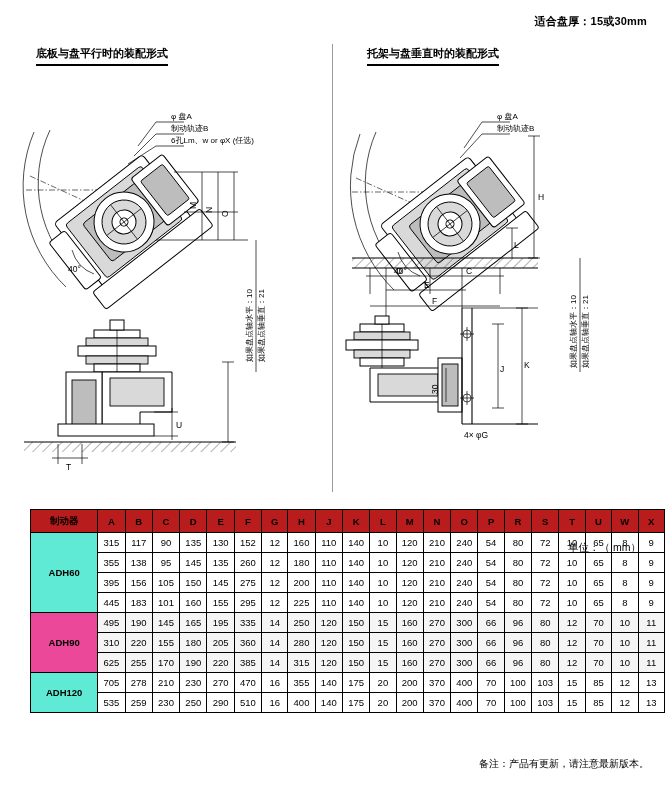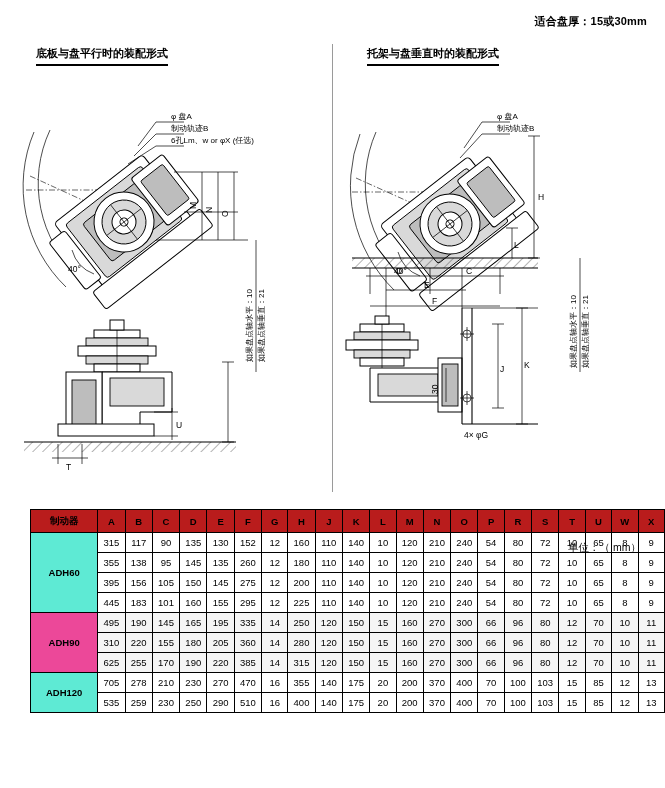--- a/index.html
+++ b/index.html
@@ -529,13 +529,14 @@
             <td class="num">103</td>
             <td class="num">15</td>
             <td class="num">85</td>
             <td class="num">12</td>
             <td class="num">13</td>
           </tr>
         </tbody>
     </table>
   </div>
 
+  <div class="botnote">备注：产品有更新，请注意最新版本。</div>
 </div>
 
 </body></html>

